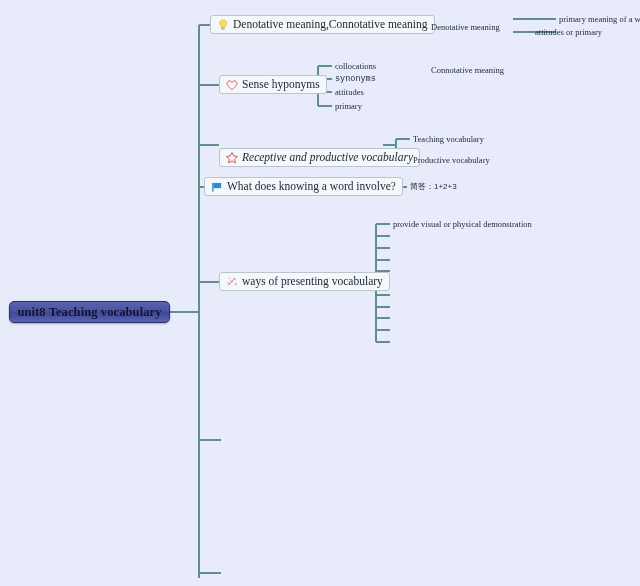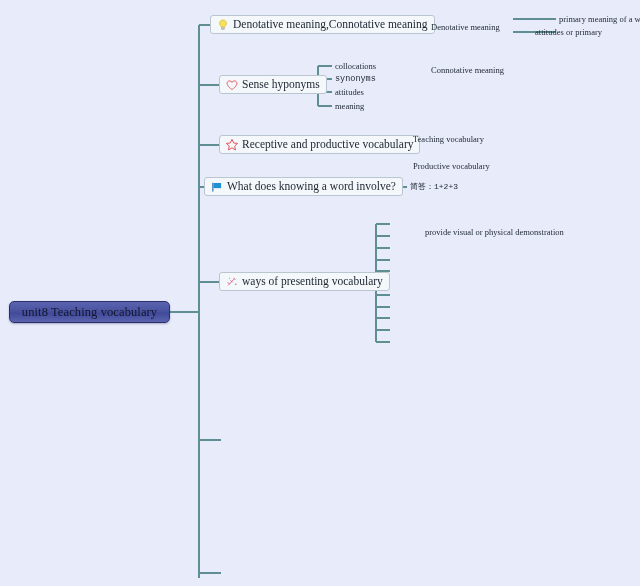--- a/index.html
+++ b/index.html
@@ -39,21 +39,21 @@
     border-radius: 5px;
     background: linear-gradient(to bottom, #5a63ae 0%, #4a53a0 45%, #414a99 55%, #5a63ae 100%);
     display: flex;
     align-items: center;
     justify-content: center;
     box-shadow: 0 1px 2px rgba(40,45,90,0.35);
   }
   .root-label {
     font-family: "Liberation Serif", "DejaVu Serif", serif;
     font-size: 12.5px;
-    font-weight: normal;
+    font-weight: bold;
     color: #13152e;
     letter-spacing: 0.1px;
     white-space: nowrap;
   }
 
   
   .branch-node {
     position: absolute;
     box-sizing: border-box;
     border: 1px solid #b9c6cf;
@@ -82,21 +82,21 @@
   
   .leaf-text {
     position: absolute;
     font-family: "Liberation Serif", "DejaVu Serif", serif;
     font-size: 8.5px;
     color: #1d2733;
     white-space: nowrap;
     line-height: 1;
   }
   .leaf-text.cjk {
-    font-family: Liberation Mono, monospace;
+    font-family: Liberation Sans, sans-serif;
     font-size: 8px;
   }
 </style>
 </head>
 <body>
 
 <div id="canvas">
 
   <svg class="wires" viewBox="0 0 640 586" xmlns="http://www.w3.org/2000/svg">
     <g stroke="#5f8f94" stroke-width="1.1" fill="none" shape-rendering="crispEdges">
@@ -170,30 +170,30 @@
 
   <div class="branch-node" style="left:219px; top:75px;">
     <svg class="node-icon" viewBox="0 0 16 16" xmlns="http://www.w3.org/2000/svg">
       <path d="M8 13.2S2.4 9.6 2.4 6.2c0-1.7 1.3-2.9 2.8-2.9 1.1 0 2.1 0.7 2.8 1.7 0.7-1 1.7-1.7 2.8-1.7 1.5 0 2.8 1.2 2.8 2.9 0 3.4-5.6 7-5.6 7z" fill="none" stroke="#e0515a" stroke-width="1.1"></path>
     </svg>
     <span class="branch-label">Sense hyponyms</span>
   </div>
   <span class="leaf-text" style="left:335px; top:62px;">collocations</span>
   <span class="leaf-text" style="left:335px; top:75px;font-family:Liberation Mono, monospace;">synonyms</span>
   <span class="leaf-text" style="left:335px; top:88px;">attitudes</span>
-  <span class="leaf-text" style="left:335px; top:102px;">meaning</span>
-
-  <div class="branch-node" style="left:219px; top:135px;">
+  <span class="leaf-text" style="left:335px; top:102px;">primary</span>
+
+  <div class="branch-node" style="left:219px; top:148px;font-style:italic;">
     <svg class="node-icon" viewBox="0 0 16 16" xmlns="http://www.w3.org/2000/svg">
       <path d="M8 1.6l1.9 4.1 4.5 0.5-3.4 3 1 4.4L8 11.3 3.9 13.6l1-4.4-3.4-3 4.5-0.5z" fill="none" stroke="#e0515a" stroke-width="1.1" stroke-linejoin="round"></path>
     </svg>
     <span class="branch-label">Receptive and productive vocabulary</span>
   </div>
   <span class="leaf-text" style="left:413px; top:135px;">Teaching vocabulary</span>
-  <span class="leaf-text" style="left:413px; top:162px;">Productive vocabulary</span>
+  <span class="leaf-text" style="left:413px; top:156px;">Productive vocabulary</span>
 
   <div class="branch-node" style="left:204px; top:177px;">
     <svg class="node-icon" viewBox="0 0 16 16" xmlns="http://www.w3.org/2000/svg">
       <rect x="2.6" y="3.2" width="1.3" height="10" fill="#2a6fa8"></rect>
       <path d="M3.9 3.4h8.8v5.9H3.9z" fill="#1f8fd6"></path>
     </svg>
     <span class="branch-label">What does knowing a word involve?</span>
   </div>
   <span class="leaf-text cjk" style="left:410px; top:183px;">简答：1+2+3</span>
 
@@ -203,15 +203,15 @@
         <path d="M4 11.5L10.5 4.5"></path>
         <path d="M3.2 8.4l1.6 1.6"></path>
         <path d="M6.6 6.4l1.6 1.6"></path>
         <path d="M10 3.6l1.6 1.6"></path>
       </g>
       <circle cx="12.3" cy="10.5" r="0.9" fill="#d6607a"></circle>
       <circle cx="5.2" cy="3.6" r="0.7" fill="#e08aa0"></circle>
     </svg>
     <span class="branch-label">ways of presenting vocabulary</span>
   </div>
-  <span class="leaf-text" style="left:393px; top:228px;margin-left:32px;">provide visual or physical demonstration</span>
+  <span class="leaf-text" style="left:393px; top:220px;">provide visual or physical demonstration</span>
 
 </div>
 
 </body></html>

